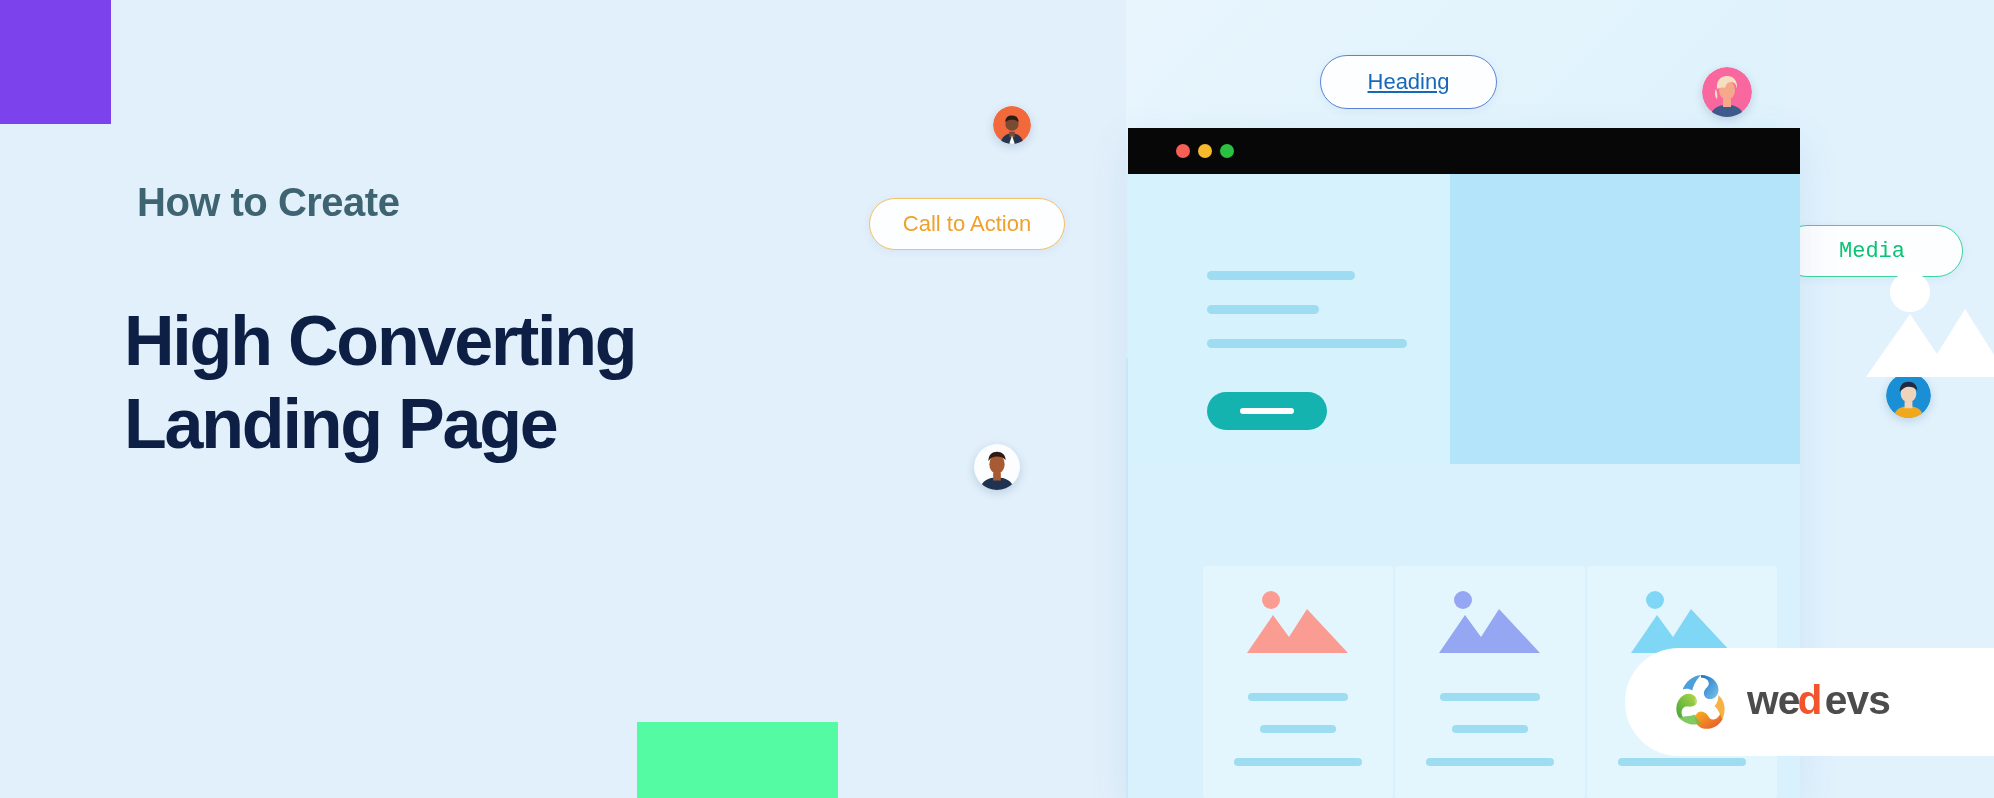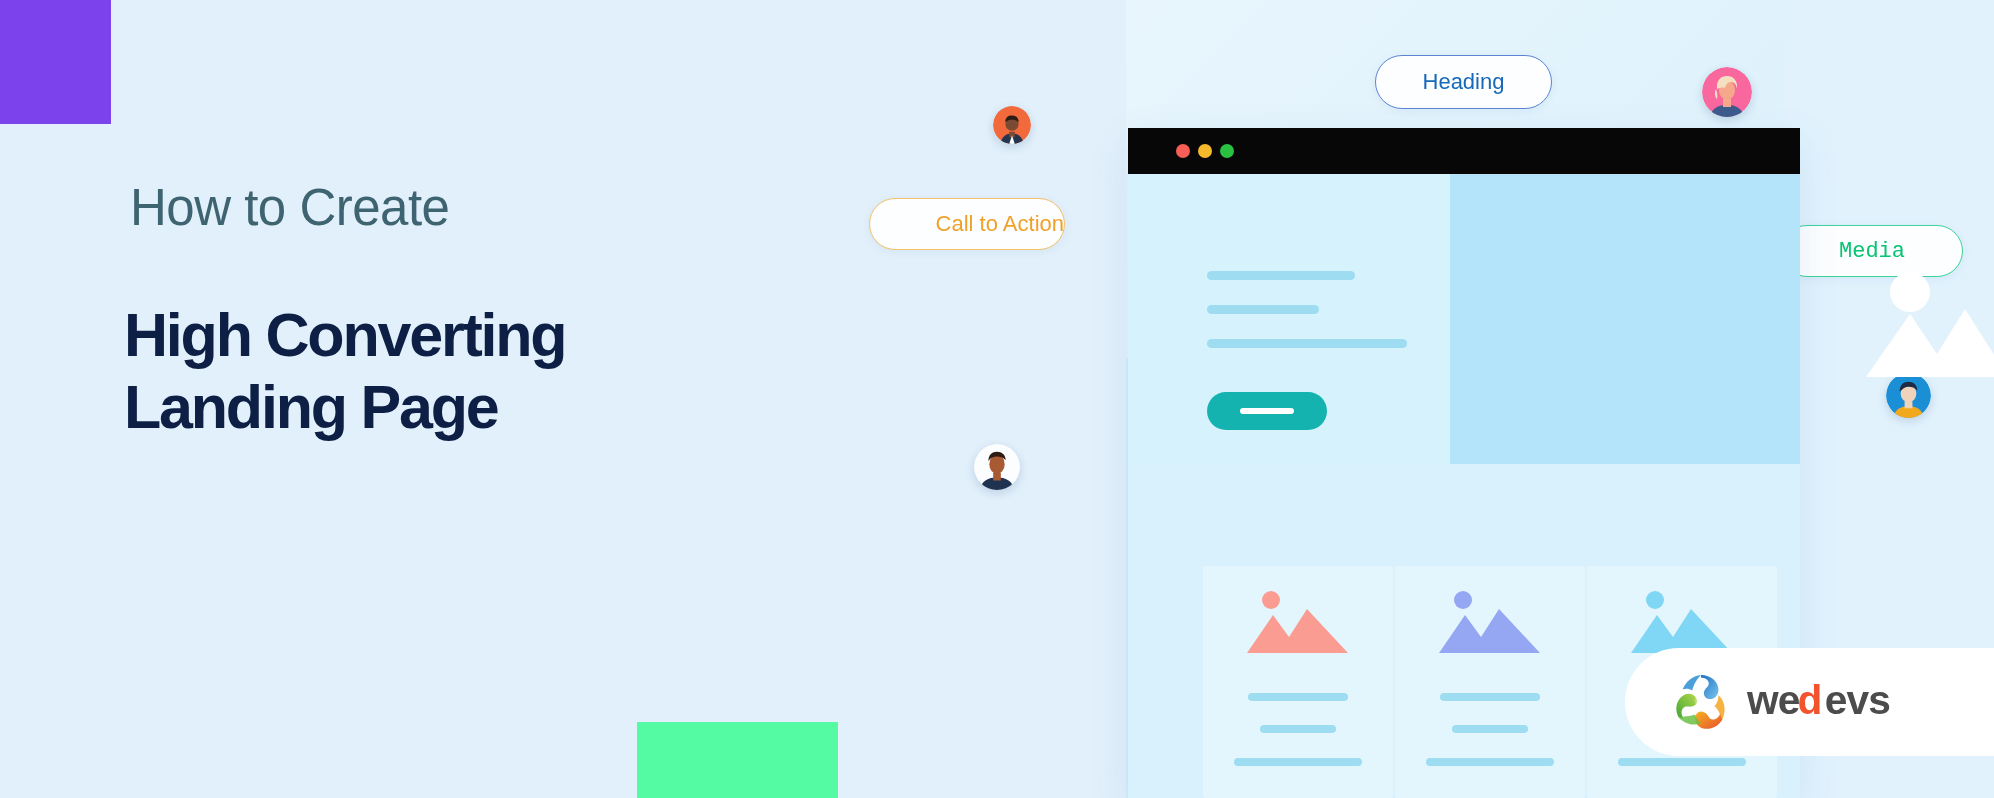--- a/index.html
+++ b/index.html
@@ -34,47 +34,47 @@
     background: #d2eefb;
   }
   #panel-right-edge {
     position: absolute; left: 1782px; top: 0;
     width: 212px; height: 798px;
     background: #e1f2fd;
   }
 
   
   #kicker {
-    position: absolute; left: 130px; top: 181px;
-    font-size: 51px; font-weight: 400; letter-spacing: -0.5px;
+    position: absolute; left: 137px; top: 181px;
+    font-size: 40px; font-weight: 700; letter-spacing: -0.5px;
     color: #3f6471; line-height: 1.05; white-space: nowrap;
   }
   #headline {
     position: absolute; left: 124px; top: 300px;
-    font-size: 61px; font-weight: 700; letter-spacing: -2.2px;
+    font-size: 70px; font-weight: 700; letter-spacing: -2.2px;
     color: #0d1f44; line-height: 1.18; white-space: pre-line;
   }
 
   
   .pill {
     position: absolute;
     display: flex; align-items: center; justify-content: center;
     background: #fdfeff;
     border-radius: 999px;
     font-size: 22px; font-weight: 500;
     white-space: nowrap;
     box-shadow: 0 2px 10px rgba(30,80,140,.07);
   }
   #pill-cta {
     left: 869px; top: 198px; width: 196px; height: 52px;
     border: 1.4px solid #f5c066; color: #f0a12a;
   }
   #pill-heading {
-    left: 1375px; top: 55px; width: 177px; height: 54px;
-    border: 1.6px solid #5b84d6; color: #1768b8;
+    left: 1320px; top: 55px; width: 177px; height: 54px;
+    border: 1.6px solid #5b84d6; color: #1768b8; text-decoration: underline;
   }
   #pill-media {
     left: 1781px; top: 225px; width: 182px; height: 52px;
     border: 1.5px solid #3ed39a; color: #08c472;
   }
 
   
   .avatar {
     position: absolute;
     border-radius: 50%;
@@ -168,21 +168,21 @@
   <div class="sq" id="sq-green" style="background: rgb(85, 251, 163);"></div>
 
   <div id="panel-far"></div>
   <div id="panel-inner"></div>
   <div id="panel-right-edge"></div>
 
   <div id="kicker" style="color: rgb(63, 100, 113);">How to Create</div>
   <div id="headline" style="color: rgb(13, 31, 68);">High Converting
 Landing Page</div>
 
-  <div class="pill" id="pill-cta" style="color: rgb(240, 161, 42); border-color: rgb(245, 192, 102); justify-content: flex-end;">
+  <div class="pill" id="pill-cta" style="color: rgb(240, 161, 42); border-color: rgb(245, 192, 102);">
     <span>Call to Action</span>
   </div>
   <div class="pill" id="pill-heading" style="color: rgb(23, 104, 184); border-color: rgb(91, 132, 214);">
     <span>Heading</span>
   </div>
   <div class="pill" id="pill-media" style="color: rgb(8, 196, 114); border-color: rgb(62, 211, 154); font-family: Liberation Mono, monospace;">
     <span>Media</span>
   </div>
 
   <div class="avatar" id="avatar-1">

